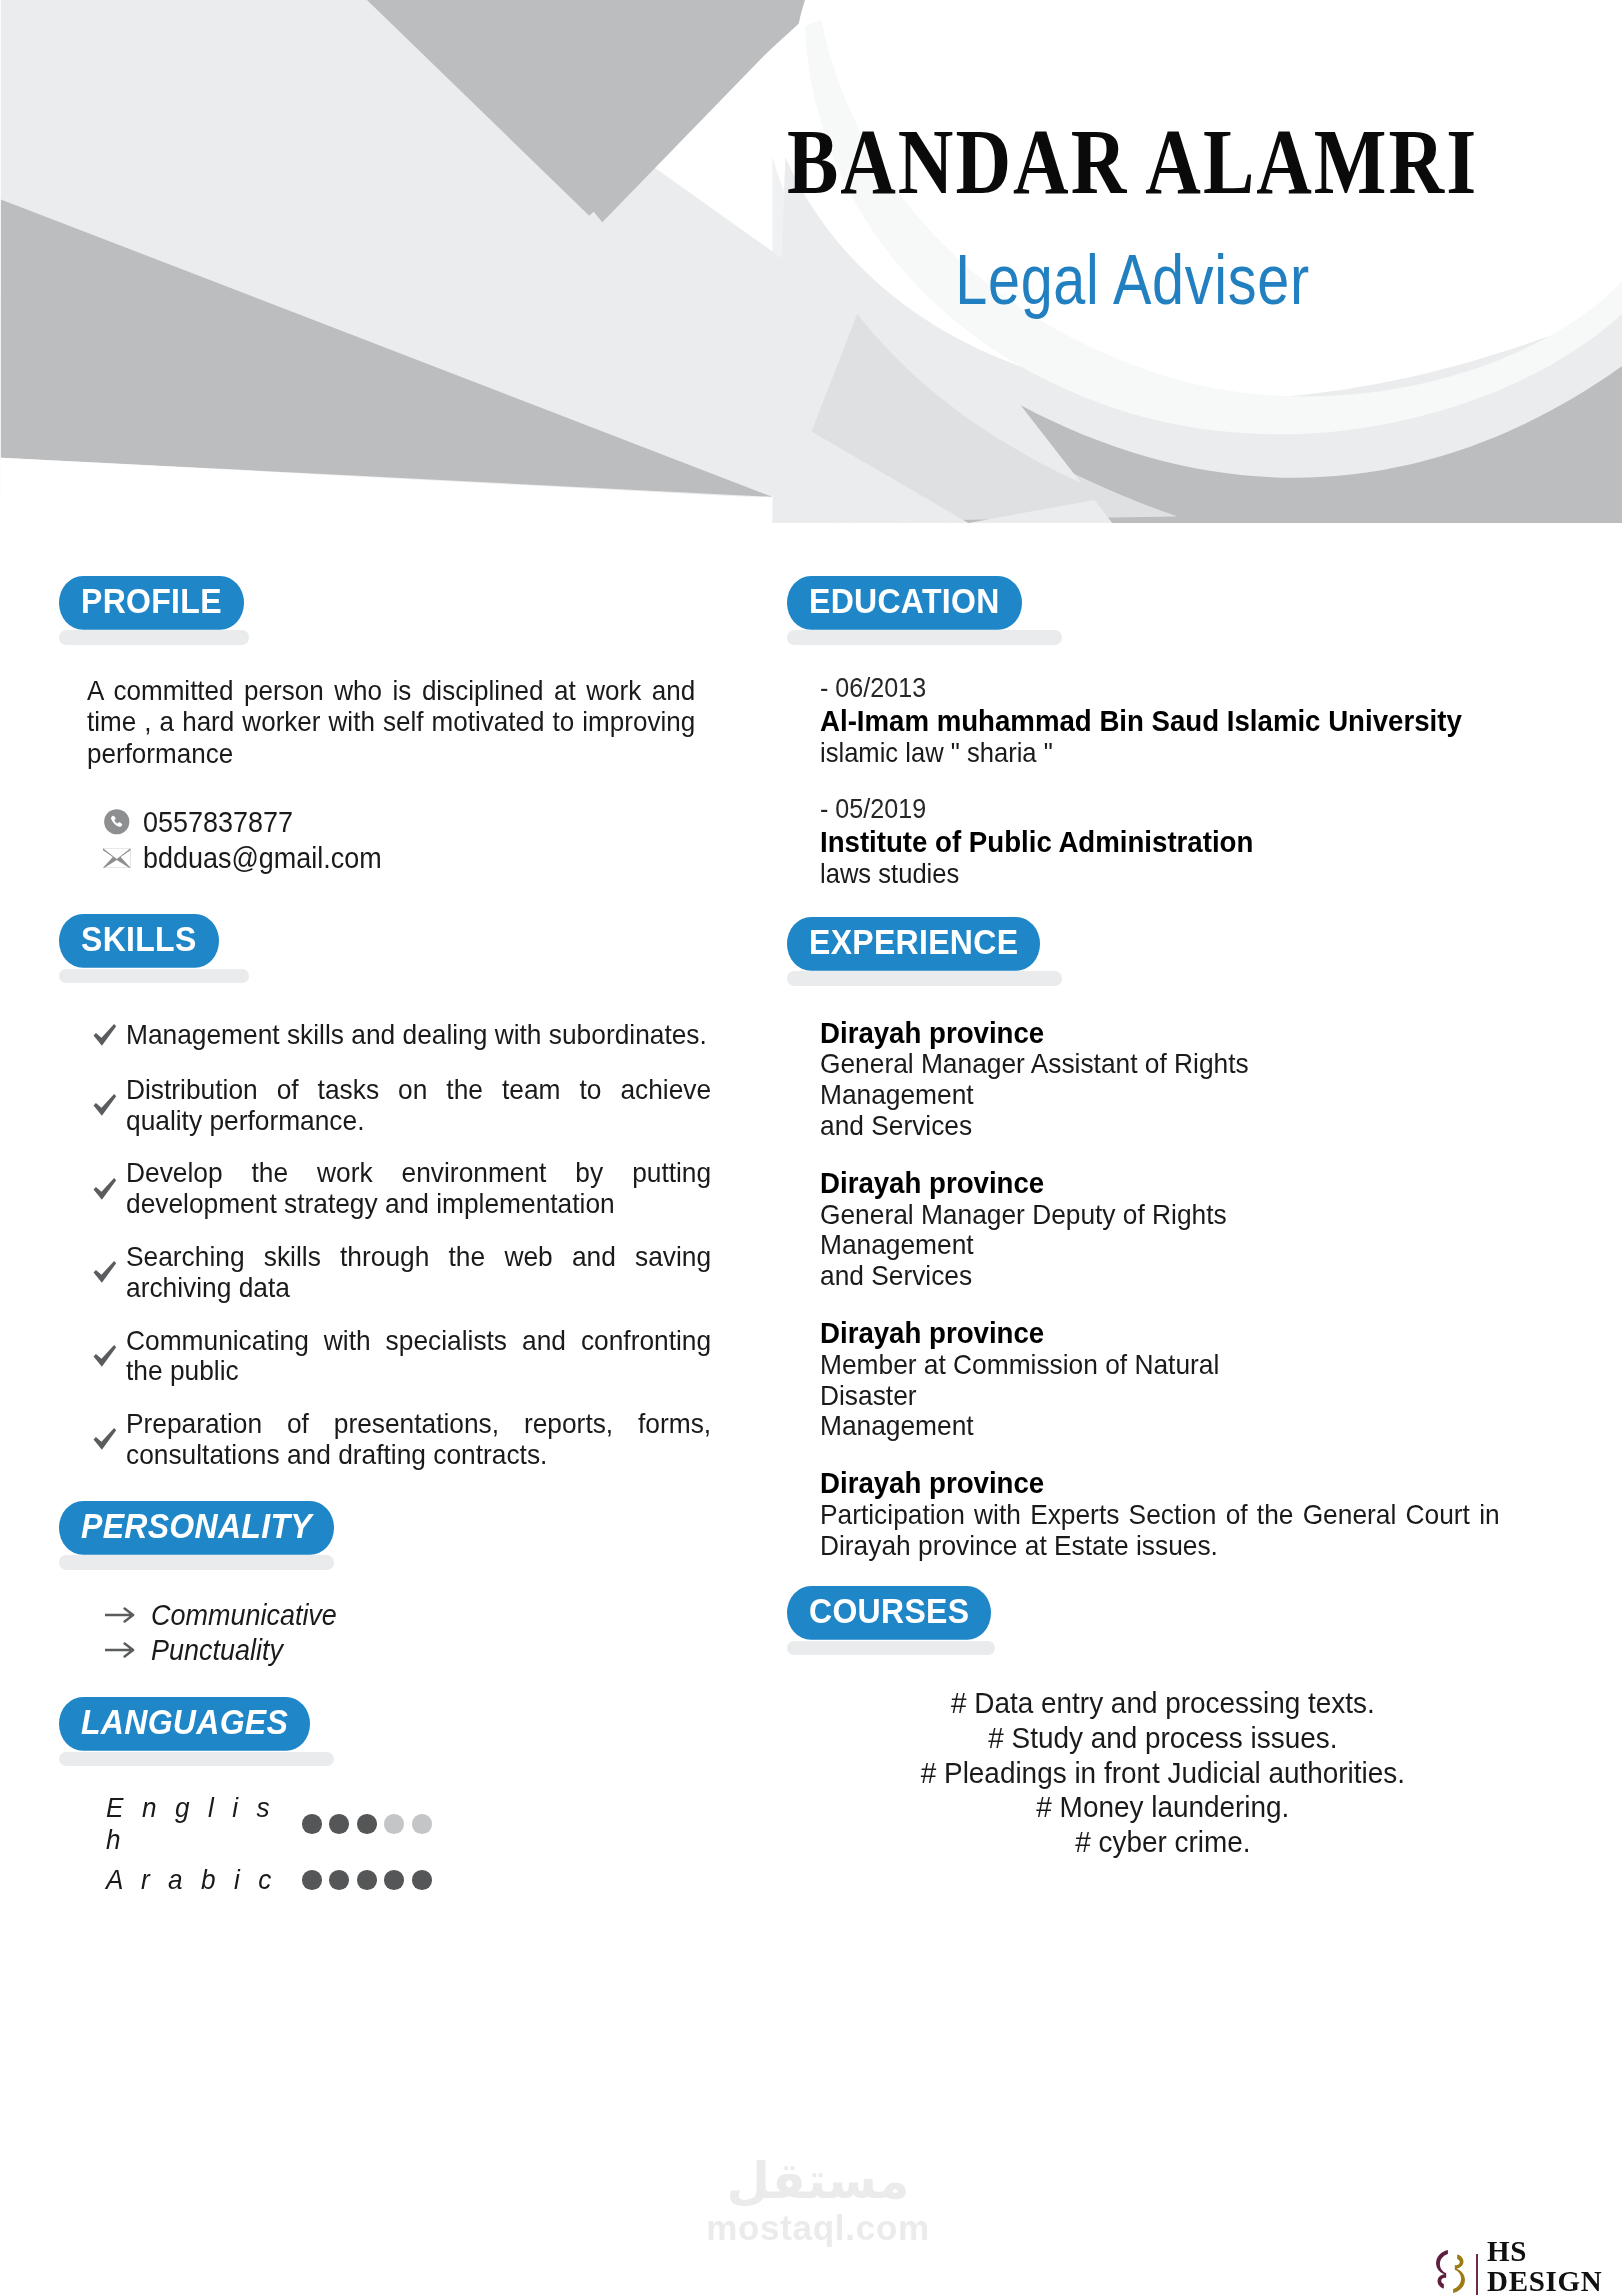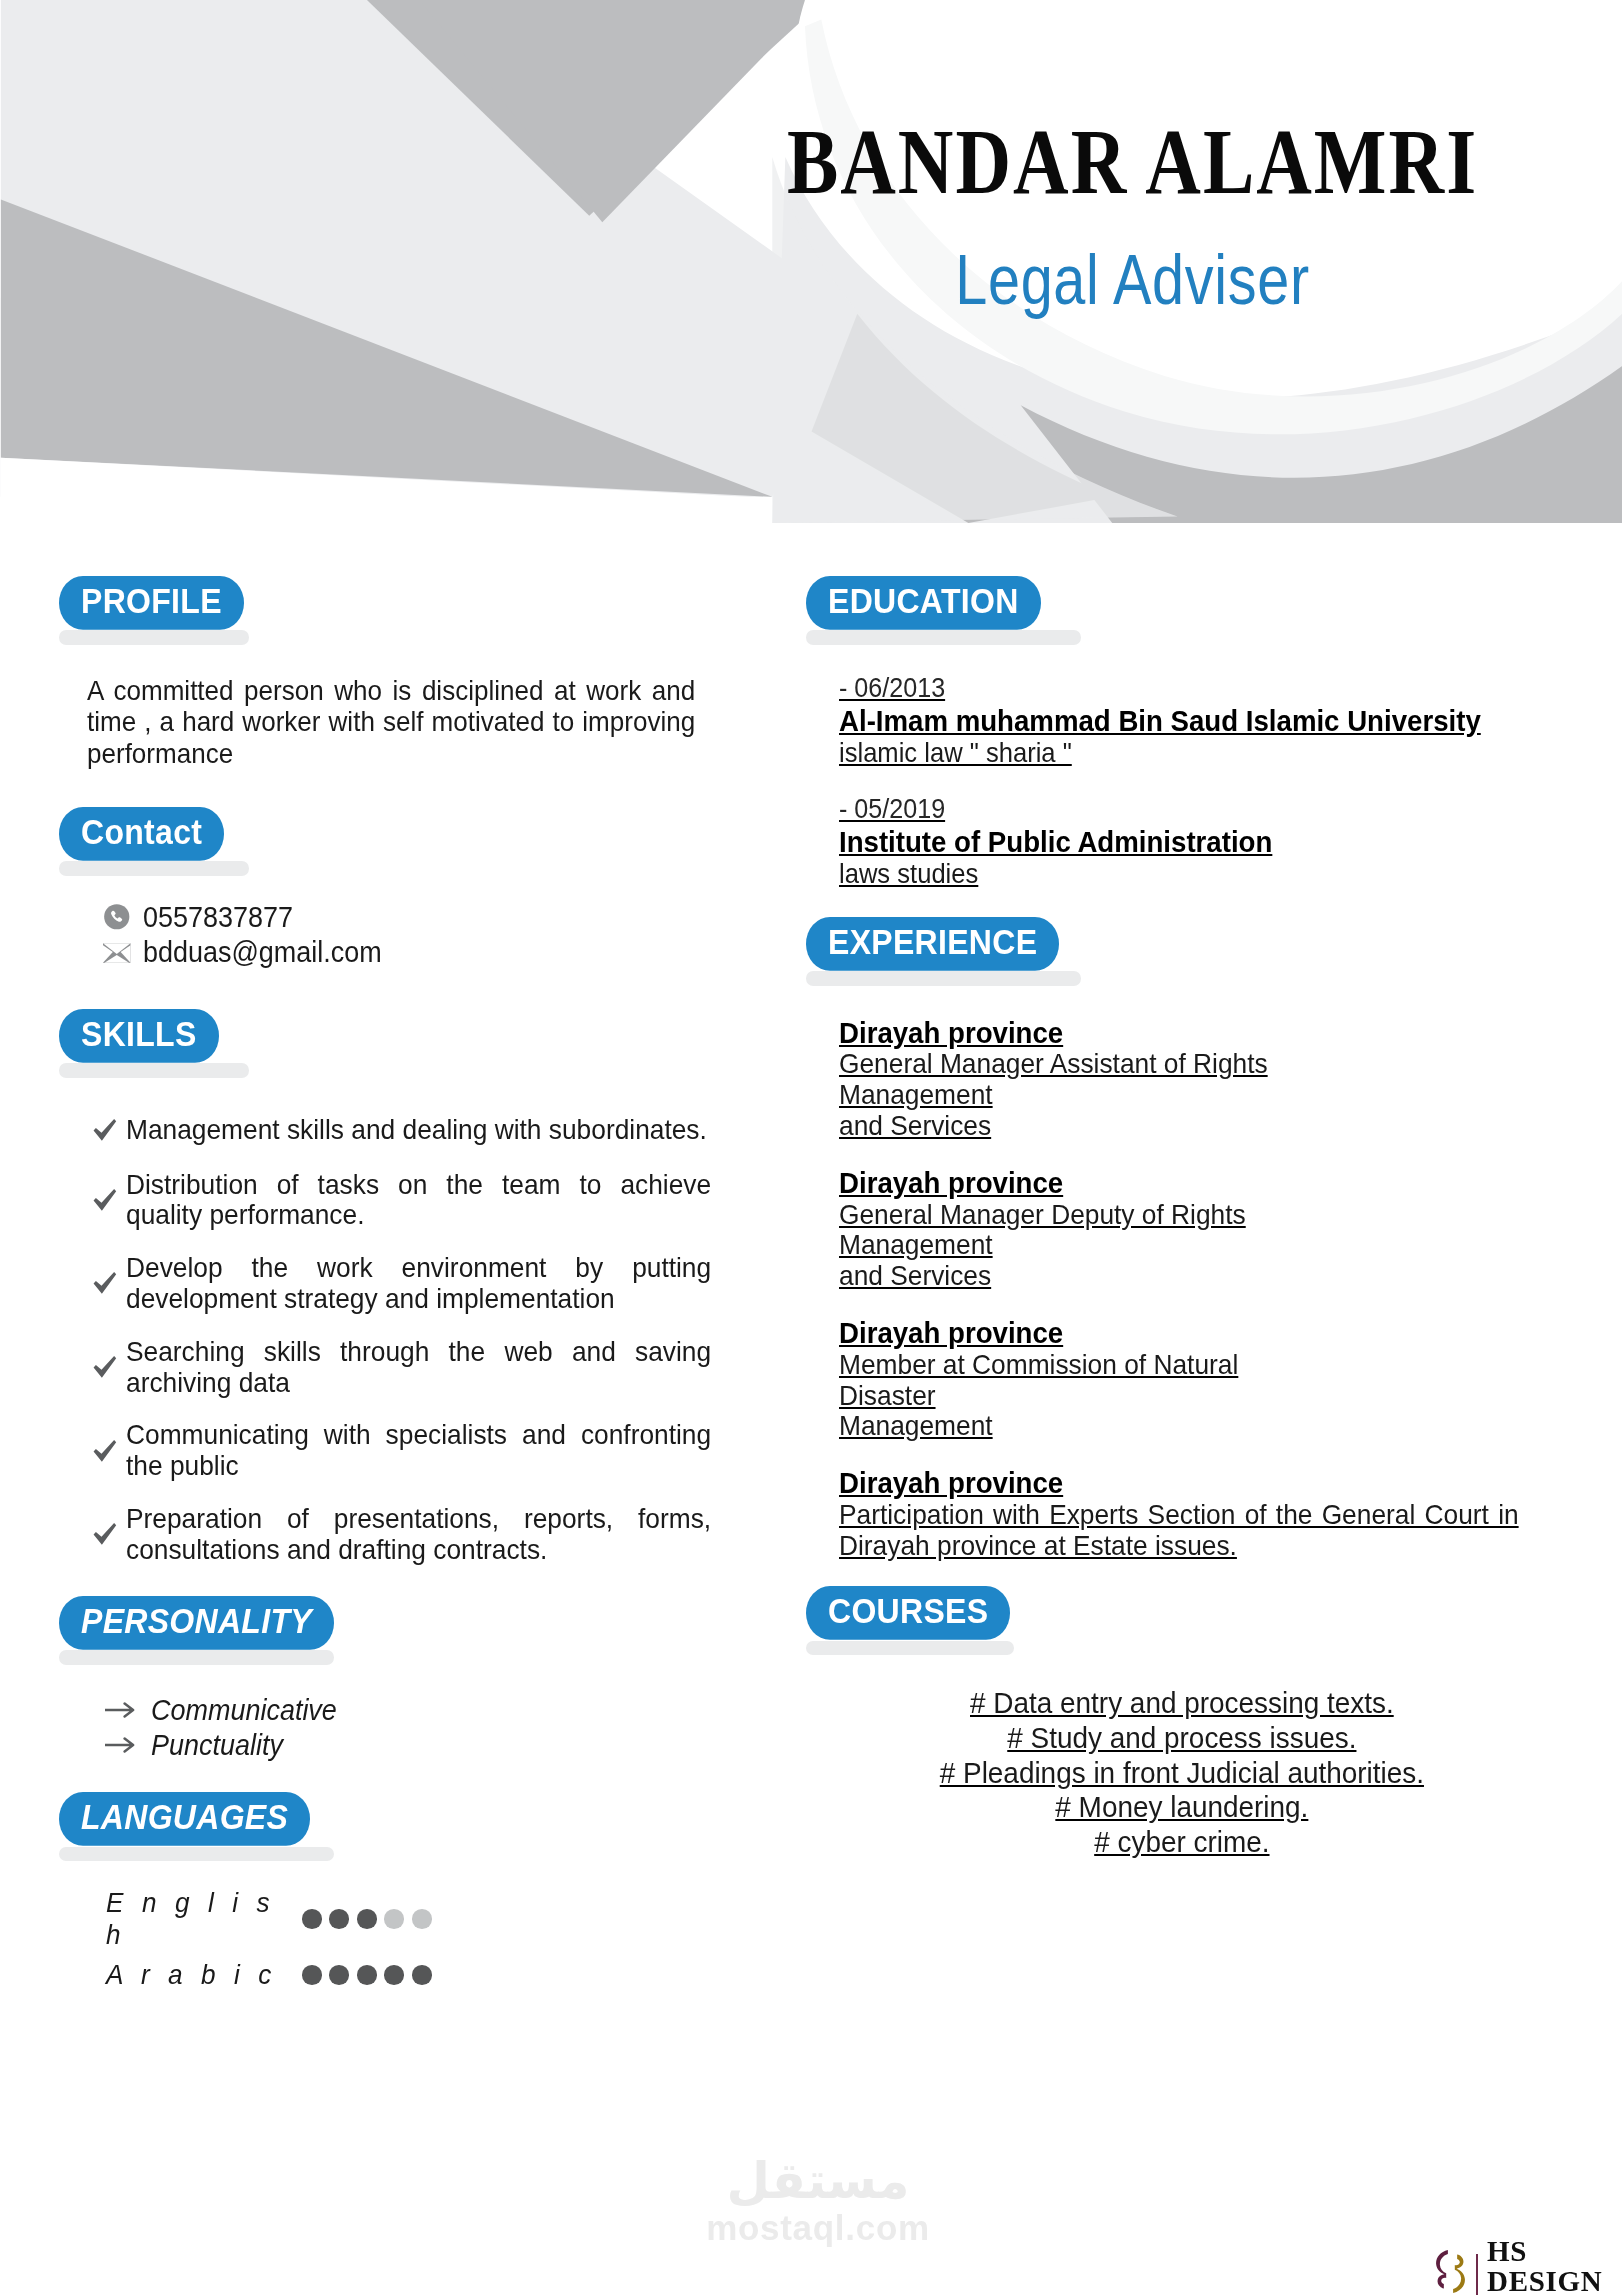--- a/index.html
+++ b/index.html
@@ -52,23 +52,22 @@
   }
 
   
   .col-left {
     position:absolute;
     left:59px; top:576px;
     width:694px;
   }
   .col-right {
     position:absolute;
-    left:806px; top:576px;
+    left:787px; top:576px;
     width:759px;
-    text-decoration:underline;
   }
 
   
   .sec { position:relative; }
   .badge-wrap { position:relative; display:block; margin-bottom:6.5px; }
   .badge {
     display:inline-block;
     background:#1f86c8;
     color:#ffffff;
     border-radius:30px;
@@ -289,24 +288,20 @@
 
   <div class="sec">
     <div class="badge-wrap">
       <span class="badge">PROFILE</span>
       <span class="badge-underbar" style="width:190px;"></span>
     </div>
     <div class="thin profile-text">A committed person who is disciplined at work and time , a hard worker with self motivated to improving performance</div>
   </div>
 
   <div class="sec" style="margin-top:38px;">
-    <div class="badge-wrap">
-      <span class="badge mixed">Contact</span>
-      <span class="badge-underbar" style="width:190px;"></span>
-    </div>
     <div class="contact-list">
       <div class="contact-row">
         <span class="cicon">
           <svg width="27.5" height="27.5" viewBox="0 0 24 24">
               <circle cx="12" cy="12" r="11" fill="#8d8f91"></circle>
               <path d="M8.2 7.0c.5-.5 1.2-.4 1.6.1l1.0 1.3c.35.45.3 1.1-.1 1.5l-.55.55c-.2.2-.25.5-.1.75.5.9 1.3 1.7 2.2 2.2.25.15.55.1.75-.1l.55-.55c.4-.4 1.05-.45 1.5-.1l1.3 1.0c.5.4.6 1.1.1 1.6l-.7.7c-.5.5-1.25.65-1.9.4-1.5-.6-2.9-1.5-4.05-2.65C8.65 12.5 7.75 11.1 7.15 9.6c-.25-.65-.1-1.4.4-1.9z" fill="#ffffff"></path>
             </svg>
         </span>
         <span class="contact-val">0557837877</span>
       </div>

